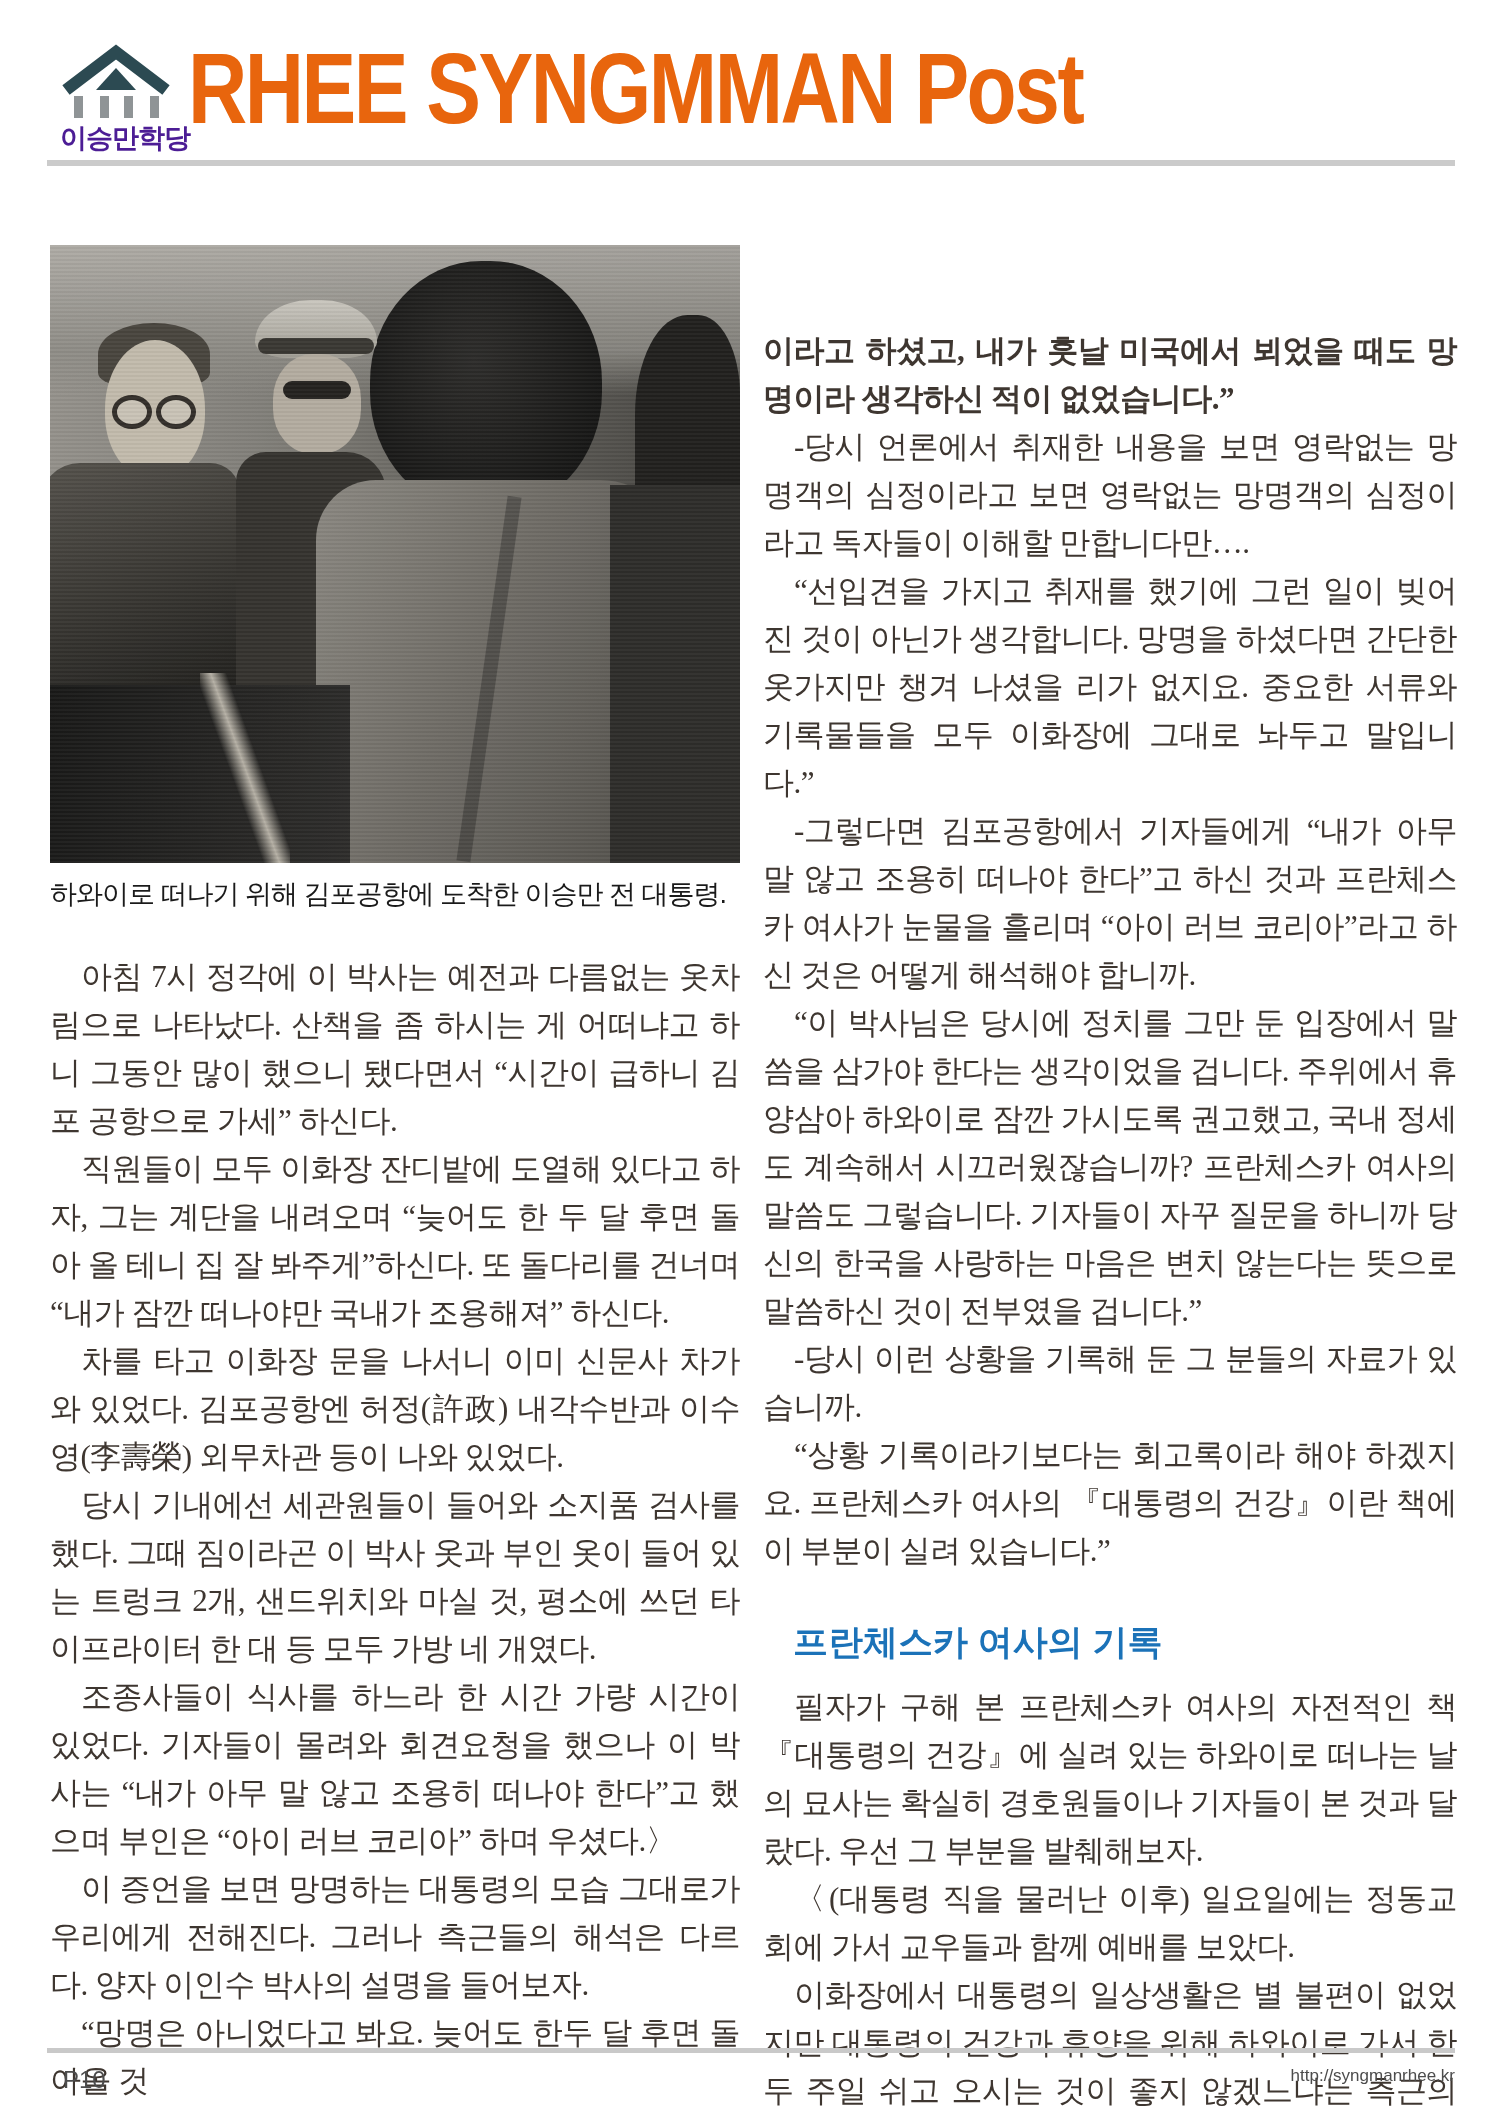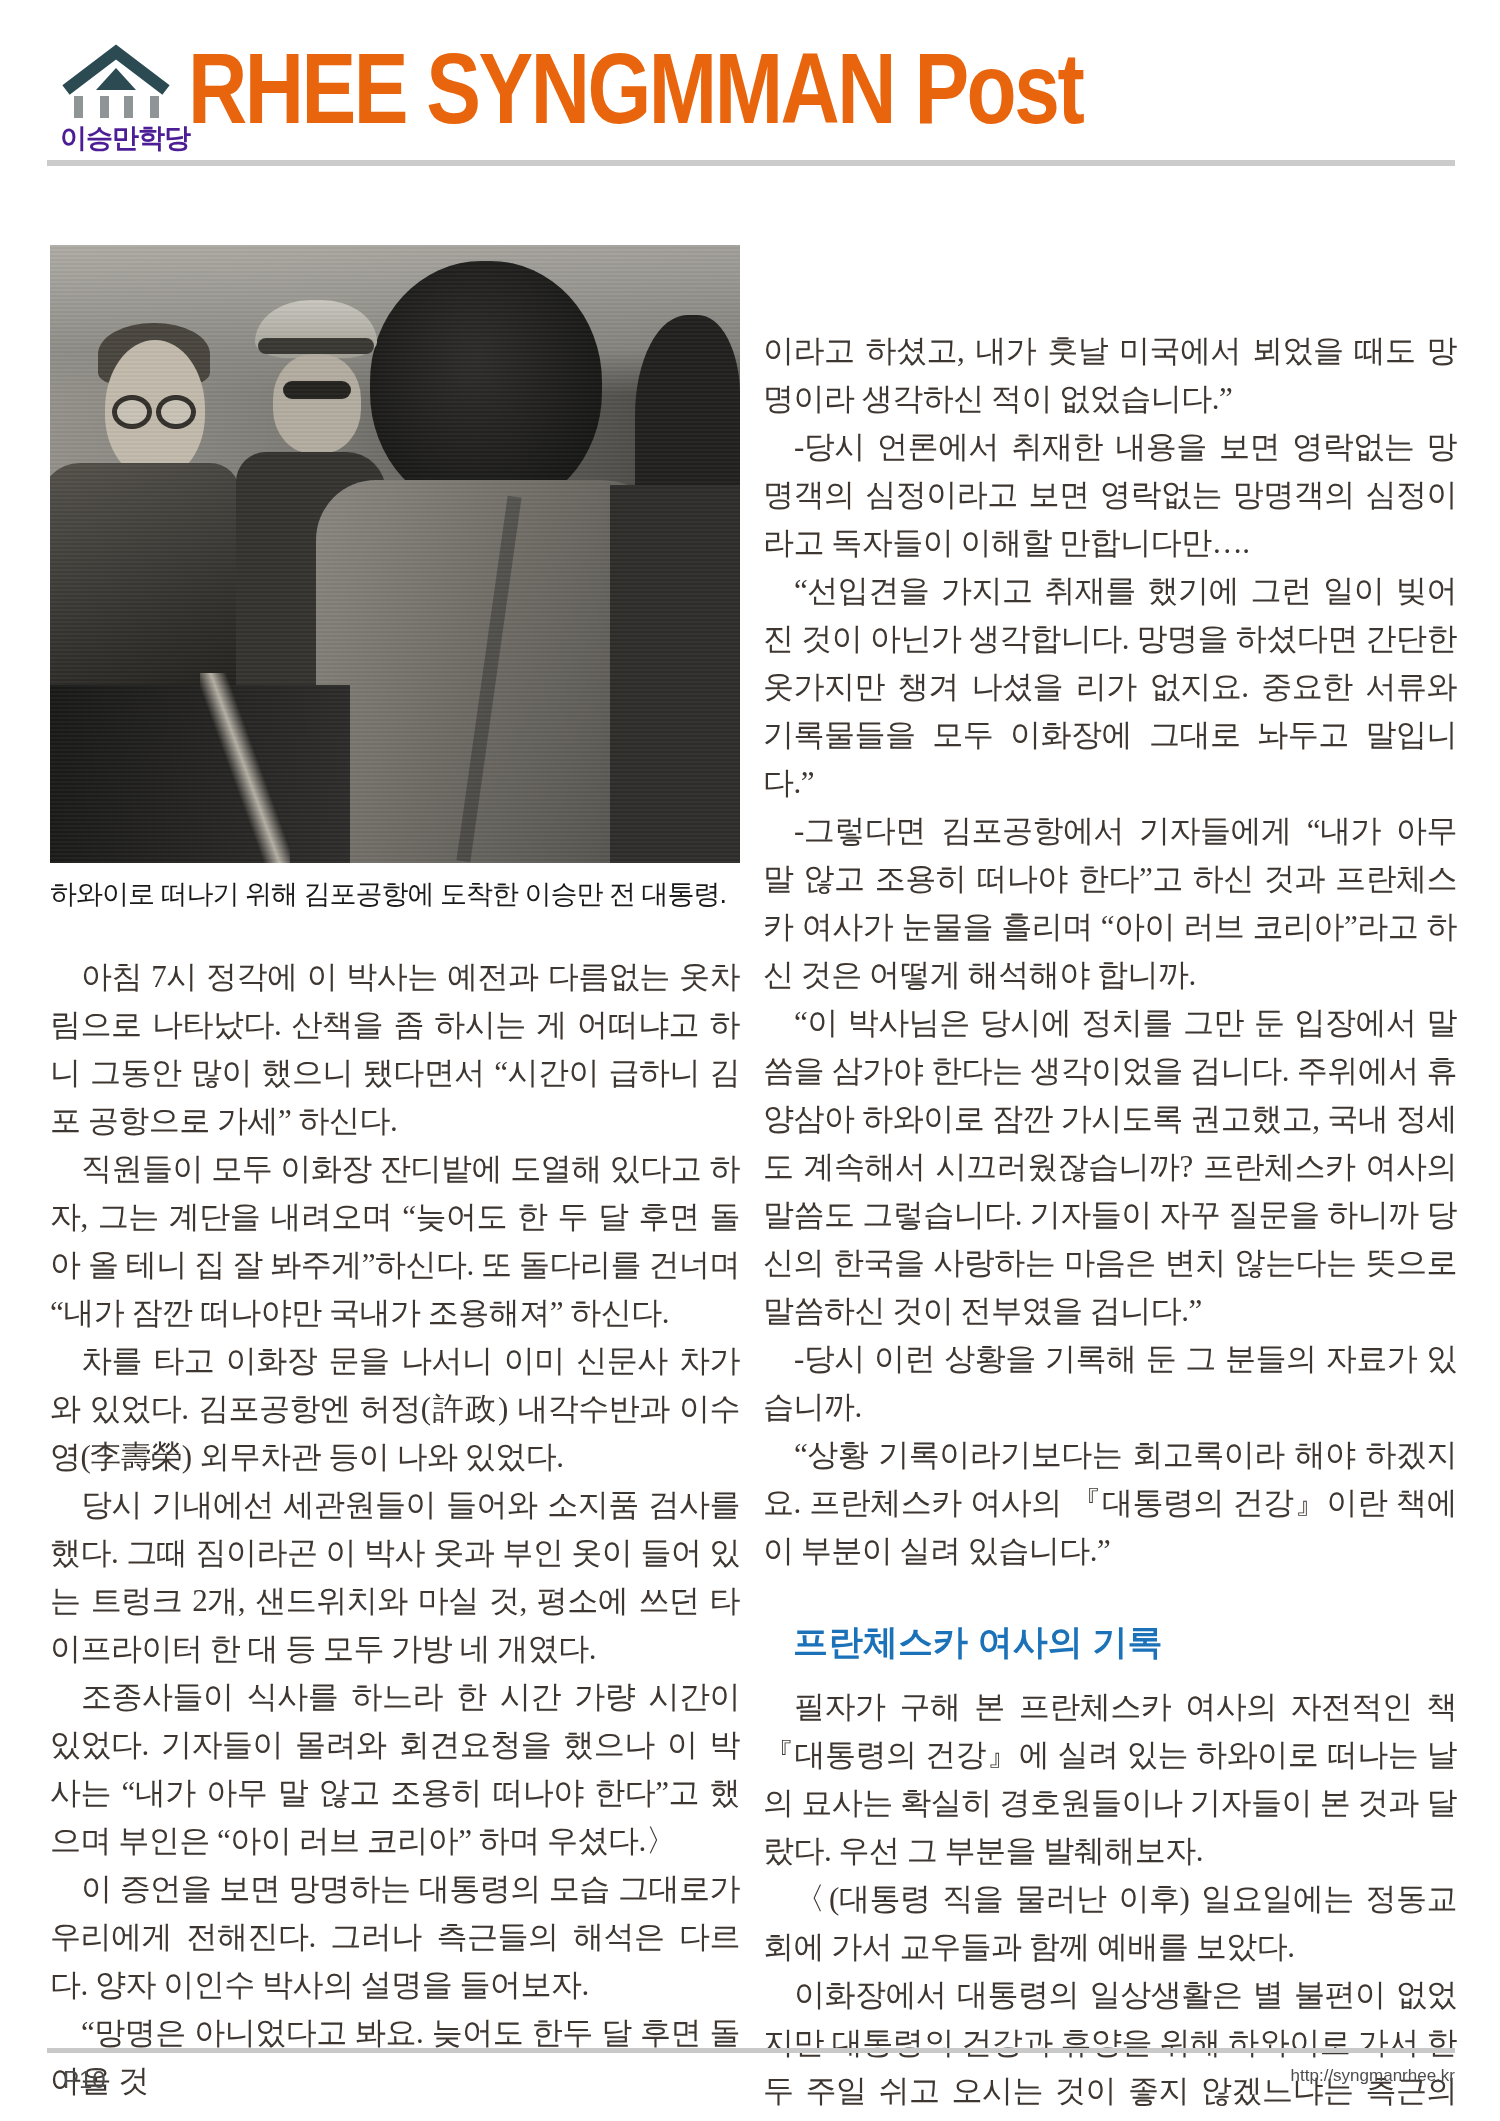--- a/index.html
+++ b/index.html
@@ -17,21 +17,21 @@
          font-size:100px;line-height:108px;color:#e8650d;letter-spacing:-3px;
          transform:scaleX(0.82);transform-origin:left center;}
   .header-rule{position:absolute;left:47px;top:160px;width:1408px;height:6px;background:#cbcbcb;}
 
   
   .col{position:absolute;top:245px;width:690px;}
   .col-left{left:50px;}
   .col-right{left:763px;width:694px;padding-top:82px;}
   .body-text p{margin:0;font-size:31px;line-height:48px;text-align:justify;
                text-indent:1em;word-break:break-all;letter-spacing:-0.5px;}
-  .col-right .body-text.first p:first-child{text-indent:0;}
+  .col-right .body-text.first p:first-child{text-indent:0;font-weight:bold;}
   .col-left .body-text{margin-top:42px;font-family:Liberation Serif, serif;}
   .section-heading{margin:44px 0 18px 0;padding-left:30px;
                    font-family:"Liberation Sans","DejaVu Sans",sans-serif;
                    font-weight:700;font-size:35px;line-height:46px;color:#1b72b8;}
 
   
   .photo-wrap{margin:0;}
   .photo{position:relative;width:690px;height:618px;overflow:hidden;
          background:linear-gradient(100deg,#97948e 0%,#82807a 30%,#5f5d58 62%,#3a3936 100%);}
   .ph-sky{position:absolute;left:0;top:0;width:100%;height:150px;

